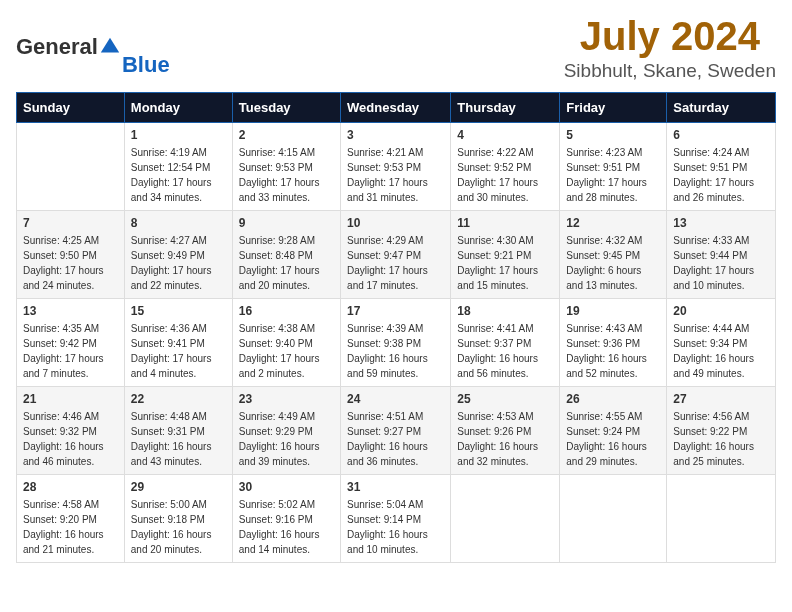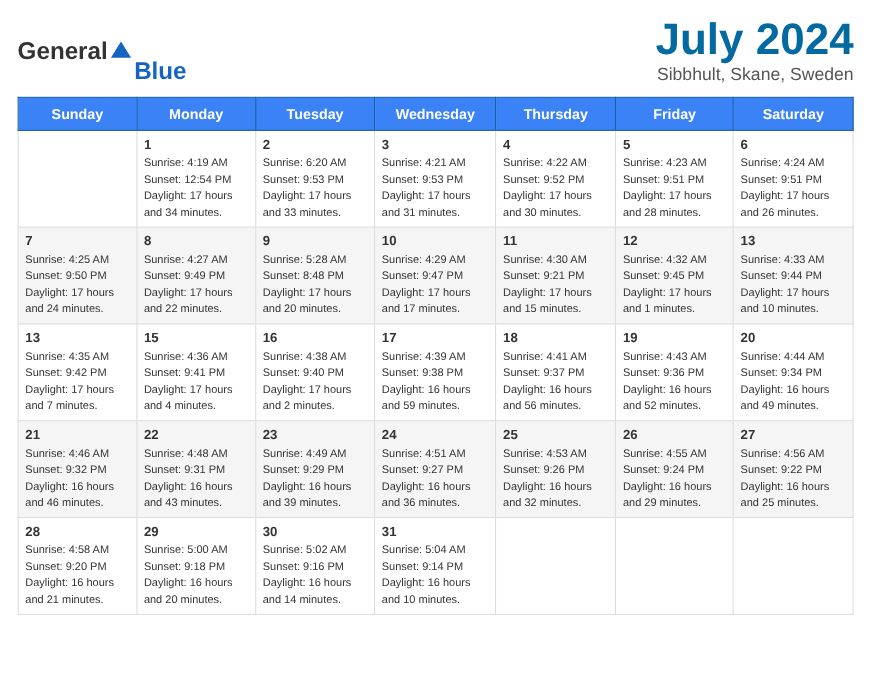--- a/index.html
+++ b/index.html
@@ -34,41 +34,41 @@
       width: 22px;
       height: 22px;
       margin: 0 1px;
     }
     .title-block {
       text-align: right;
     }
     .month-year {
       font-size: 40px;
       font-weight: bold;
-      color: #0369a1;
+      color: #a16207;
       line-height: 1;
       text-align: center;
     }
     .location {
-      font-size: 16px;
+      font-size: 19px;
       color: #555;
       margin-top: 4px;
     }
     .calendar {
       width: 100%;
       border-collapse: collapse;
       border: 1px solid #ccc;
     }
     .calendar th {
-      background-color: #3b82f6;
+      background-color: #0f172a;
       color: #fff;
       font-size: 13px;
       font-weight: bold;
       padding: 7px 6px;
-      text-align: center;
+      text-align: left;
       border: 1px solid #1a5faa;
     }
     .calendar td {
       vertical-align: top;
       border: 1px solid #ddd;
       padding: 5px 6px;
       width: 113px;
       min-height: 80px;
       background: #fff;
       font-size: 10.5px;
@@ -130,21 +130,21 @@
         <span class="day-number">1</span>
         <div class="day-info">
           <span>Sunrise: 4:19 AM</span><br>
           <span>Sunset: 12:54 PM</span><br>
           <span>Daylight: 17 hours and 34 minutes.</span>
         </div>
       </td>
         <td>
         <span class="day-number">2</span>
         <div class="day-info">
-          <span>Sunrise: 6:20 AM</span><br>
+          <span>Sunrise: 4:15 AM</span><br>
           <span>Sunset: 9:53 PM</span><br>
           <span>Daylight: 17 hours and 33 minutes.</span>
         </div>
       </td>
         <td>
         <span class="day-number">3</span>
         <div class="day-info">
           <span>Sunrise: 4:21 AM</span><br>
           <span>Sunset: 9:53 PM</span><br>
           <span>Daylight: 17 hours and 31 minutes.</span>
@@ -188,21 +188,21 @@
         <span class="day-number">8</span>
         <div class="day-info">
           <span>Sunrise: 4:27 AM</span><br>
           <span>Sunset: 9:49 PM</span><br>
           <span>Daylight: 17 hours and 22 minutes.</span>
         </div>
       </td>
         <td>
         <span class="day-number">9</span>
         <div class="day-info">
-          <span>Sunrise: 5:28 AM</span><br>
+          <span>Sunrise: 9:28 AM</span><br>
           <span>Sunset: 8:48 PM</span><br>
           <span>Daylight: 17 hours and 20 minutes.</span>
         </div>
       </td>
         <td>
         <span class="day-number">10</span>
         <div class="day-info">
           <span>Sunrise: 4:29 AM</span><br>
           <span>Sunset: 9:47 PM</span><br>
           <span>Daylight: 17 hours and 17 minutes.</span>
@@ -214,21 +214,21 @@
           <span>Sunrise: 4:30 AM</span><br>
           <span>Sunset: 9:21 PM</span><br>
           <span>Daylight: 17 hours and 15 minutes.</span>
         </div>
       </td>
         <td>
         <span class="day-number">12</span>
         <div class="day-info">
           <span>Sunrise: 4:32 AM</span><br>
           <span>Sunset: 9:45 PM</span><br>
-          <span>Daylight: 17 hours and 1 minutes.</span>
+          <span>Daylight: 6 hours and 13 minutes.</span>
         </div>
       </td>
         <td>
         <span class="day-number">13</span>
         <div class="day-info">
           <span>Sunrise: 4:33 AM</span><br>
           <span>Sunset: 9:44 PM</span><br>
           <span>Daylight: 17 hours and 10 minutes.</span>
         </div>
       </td>

